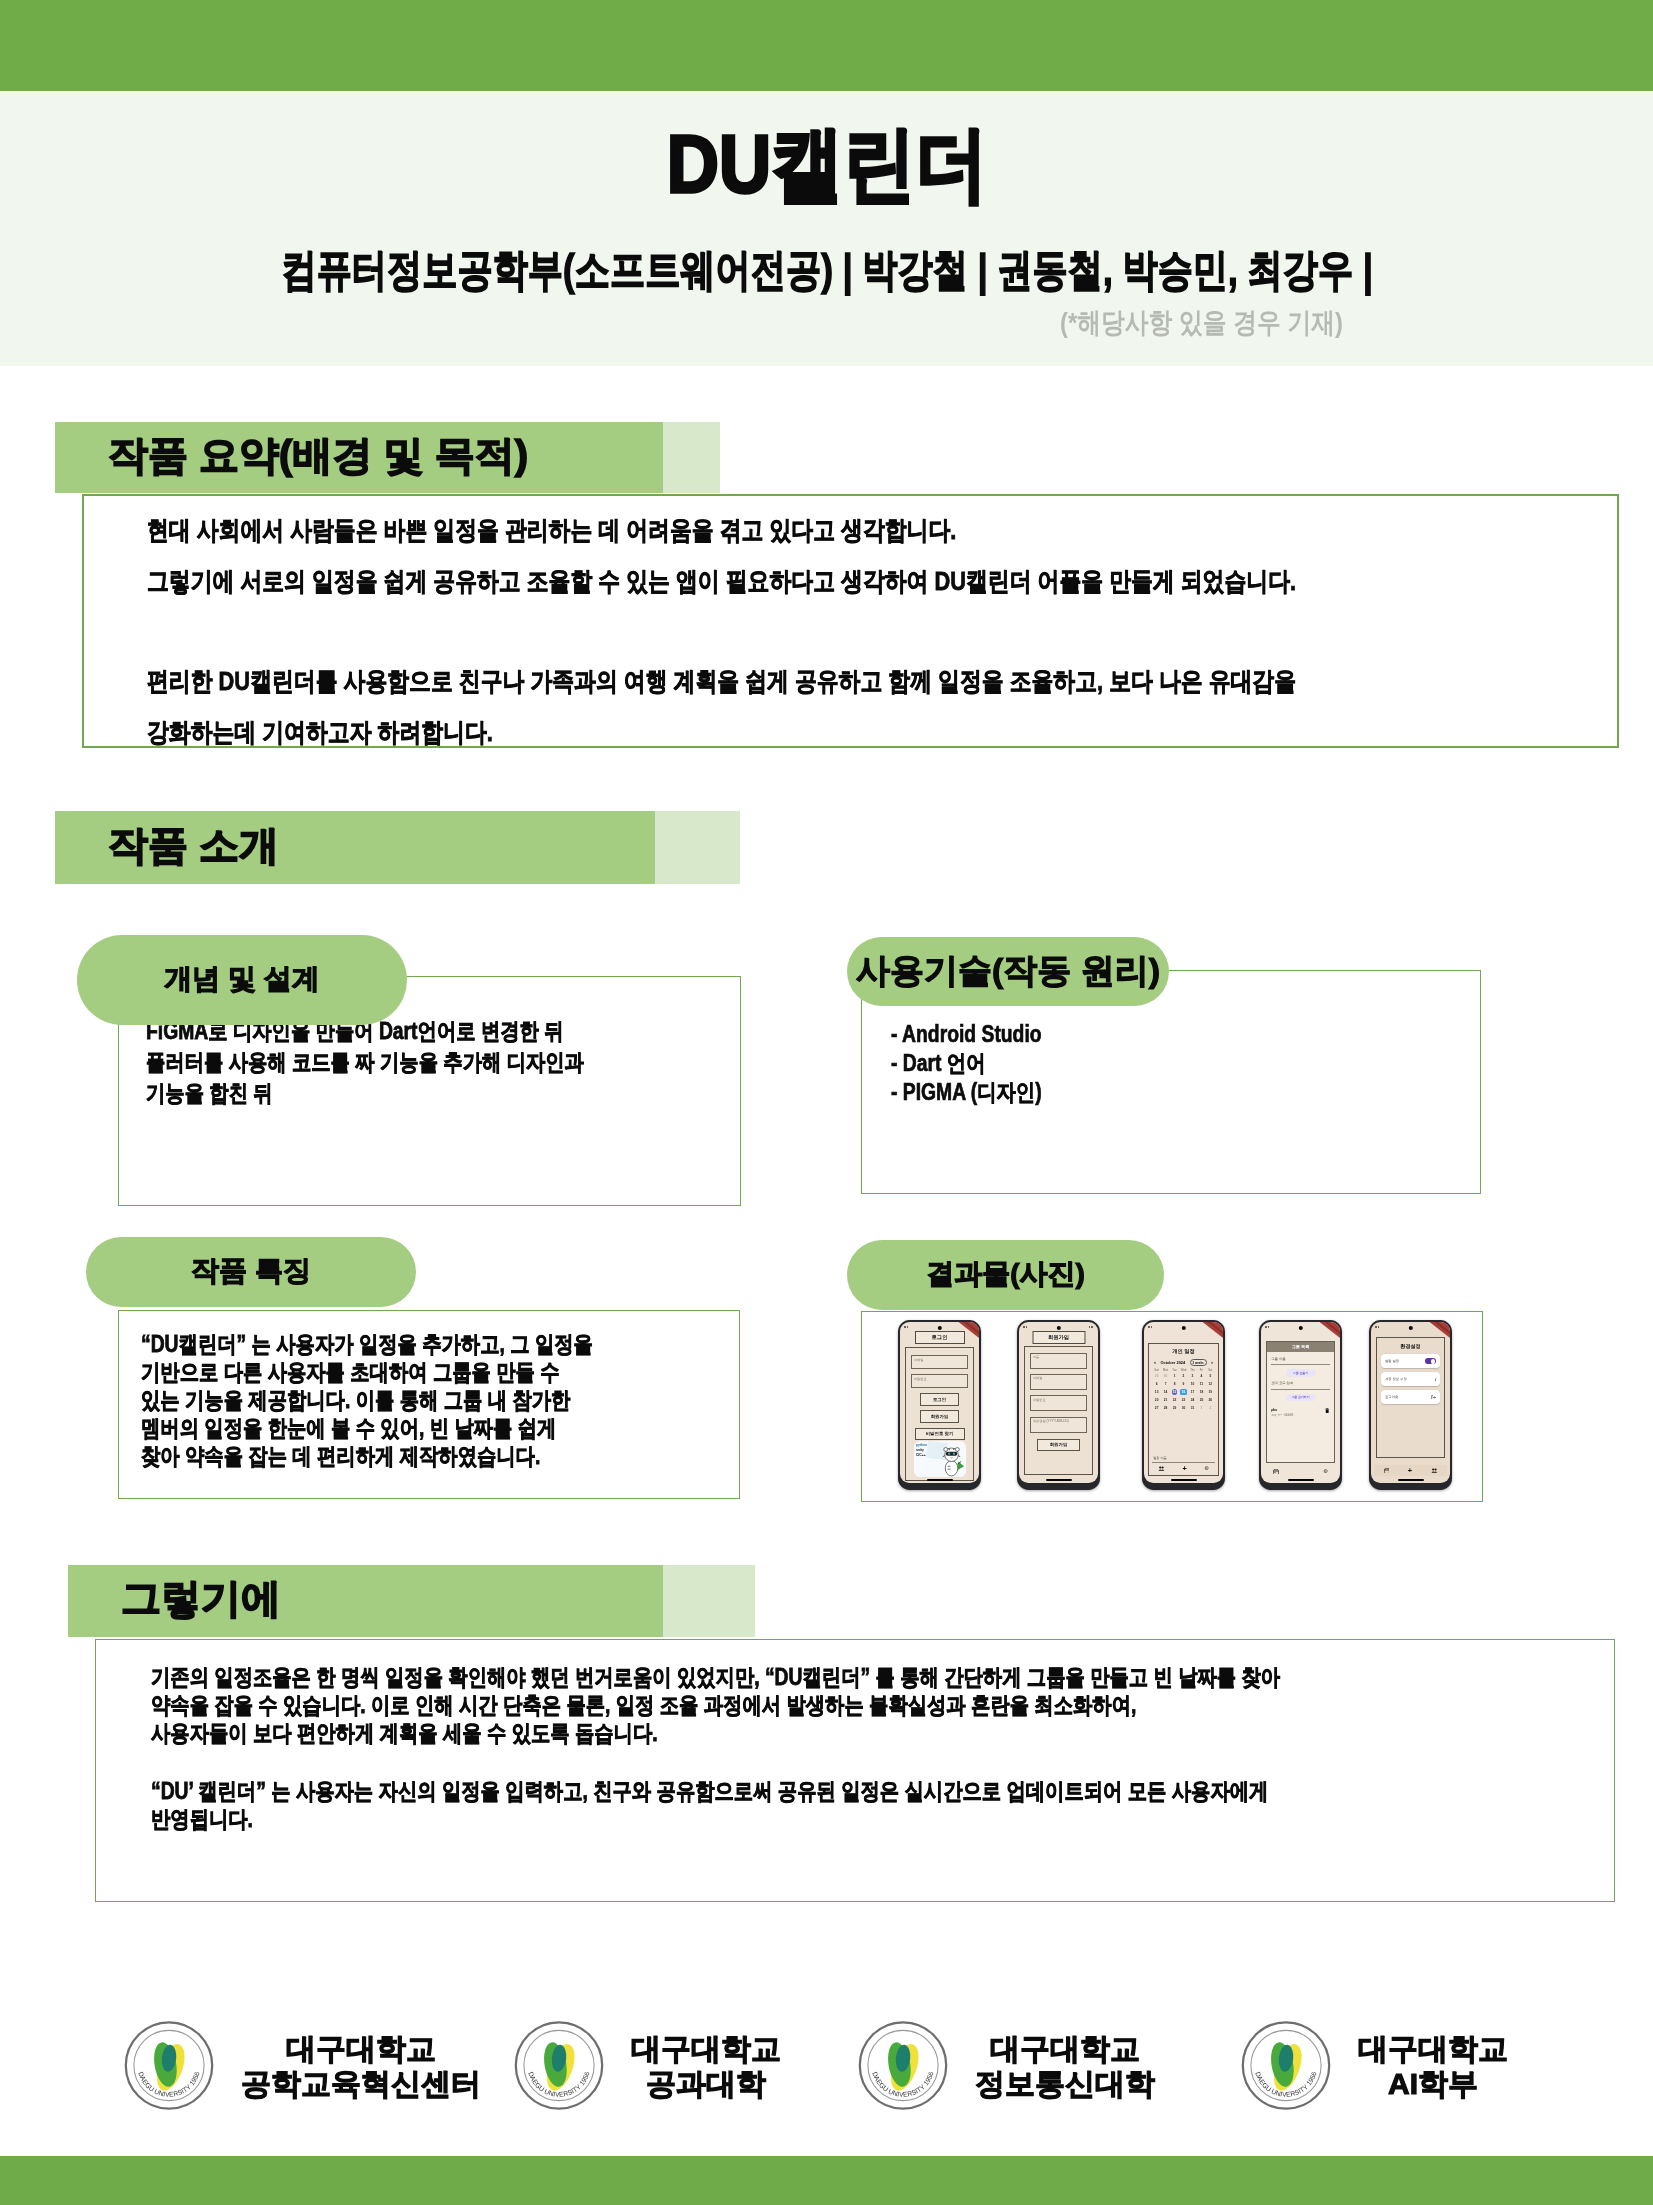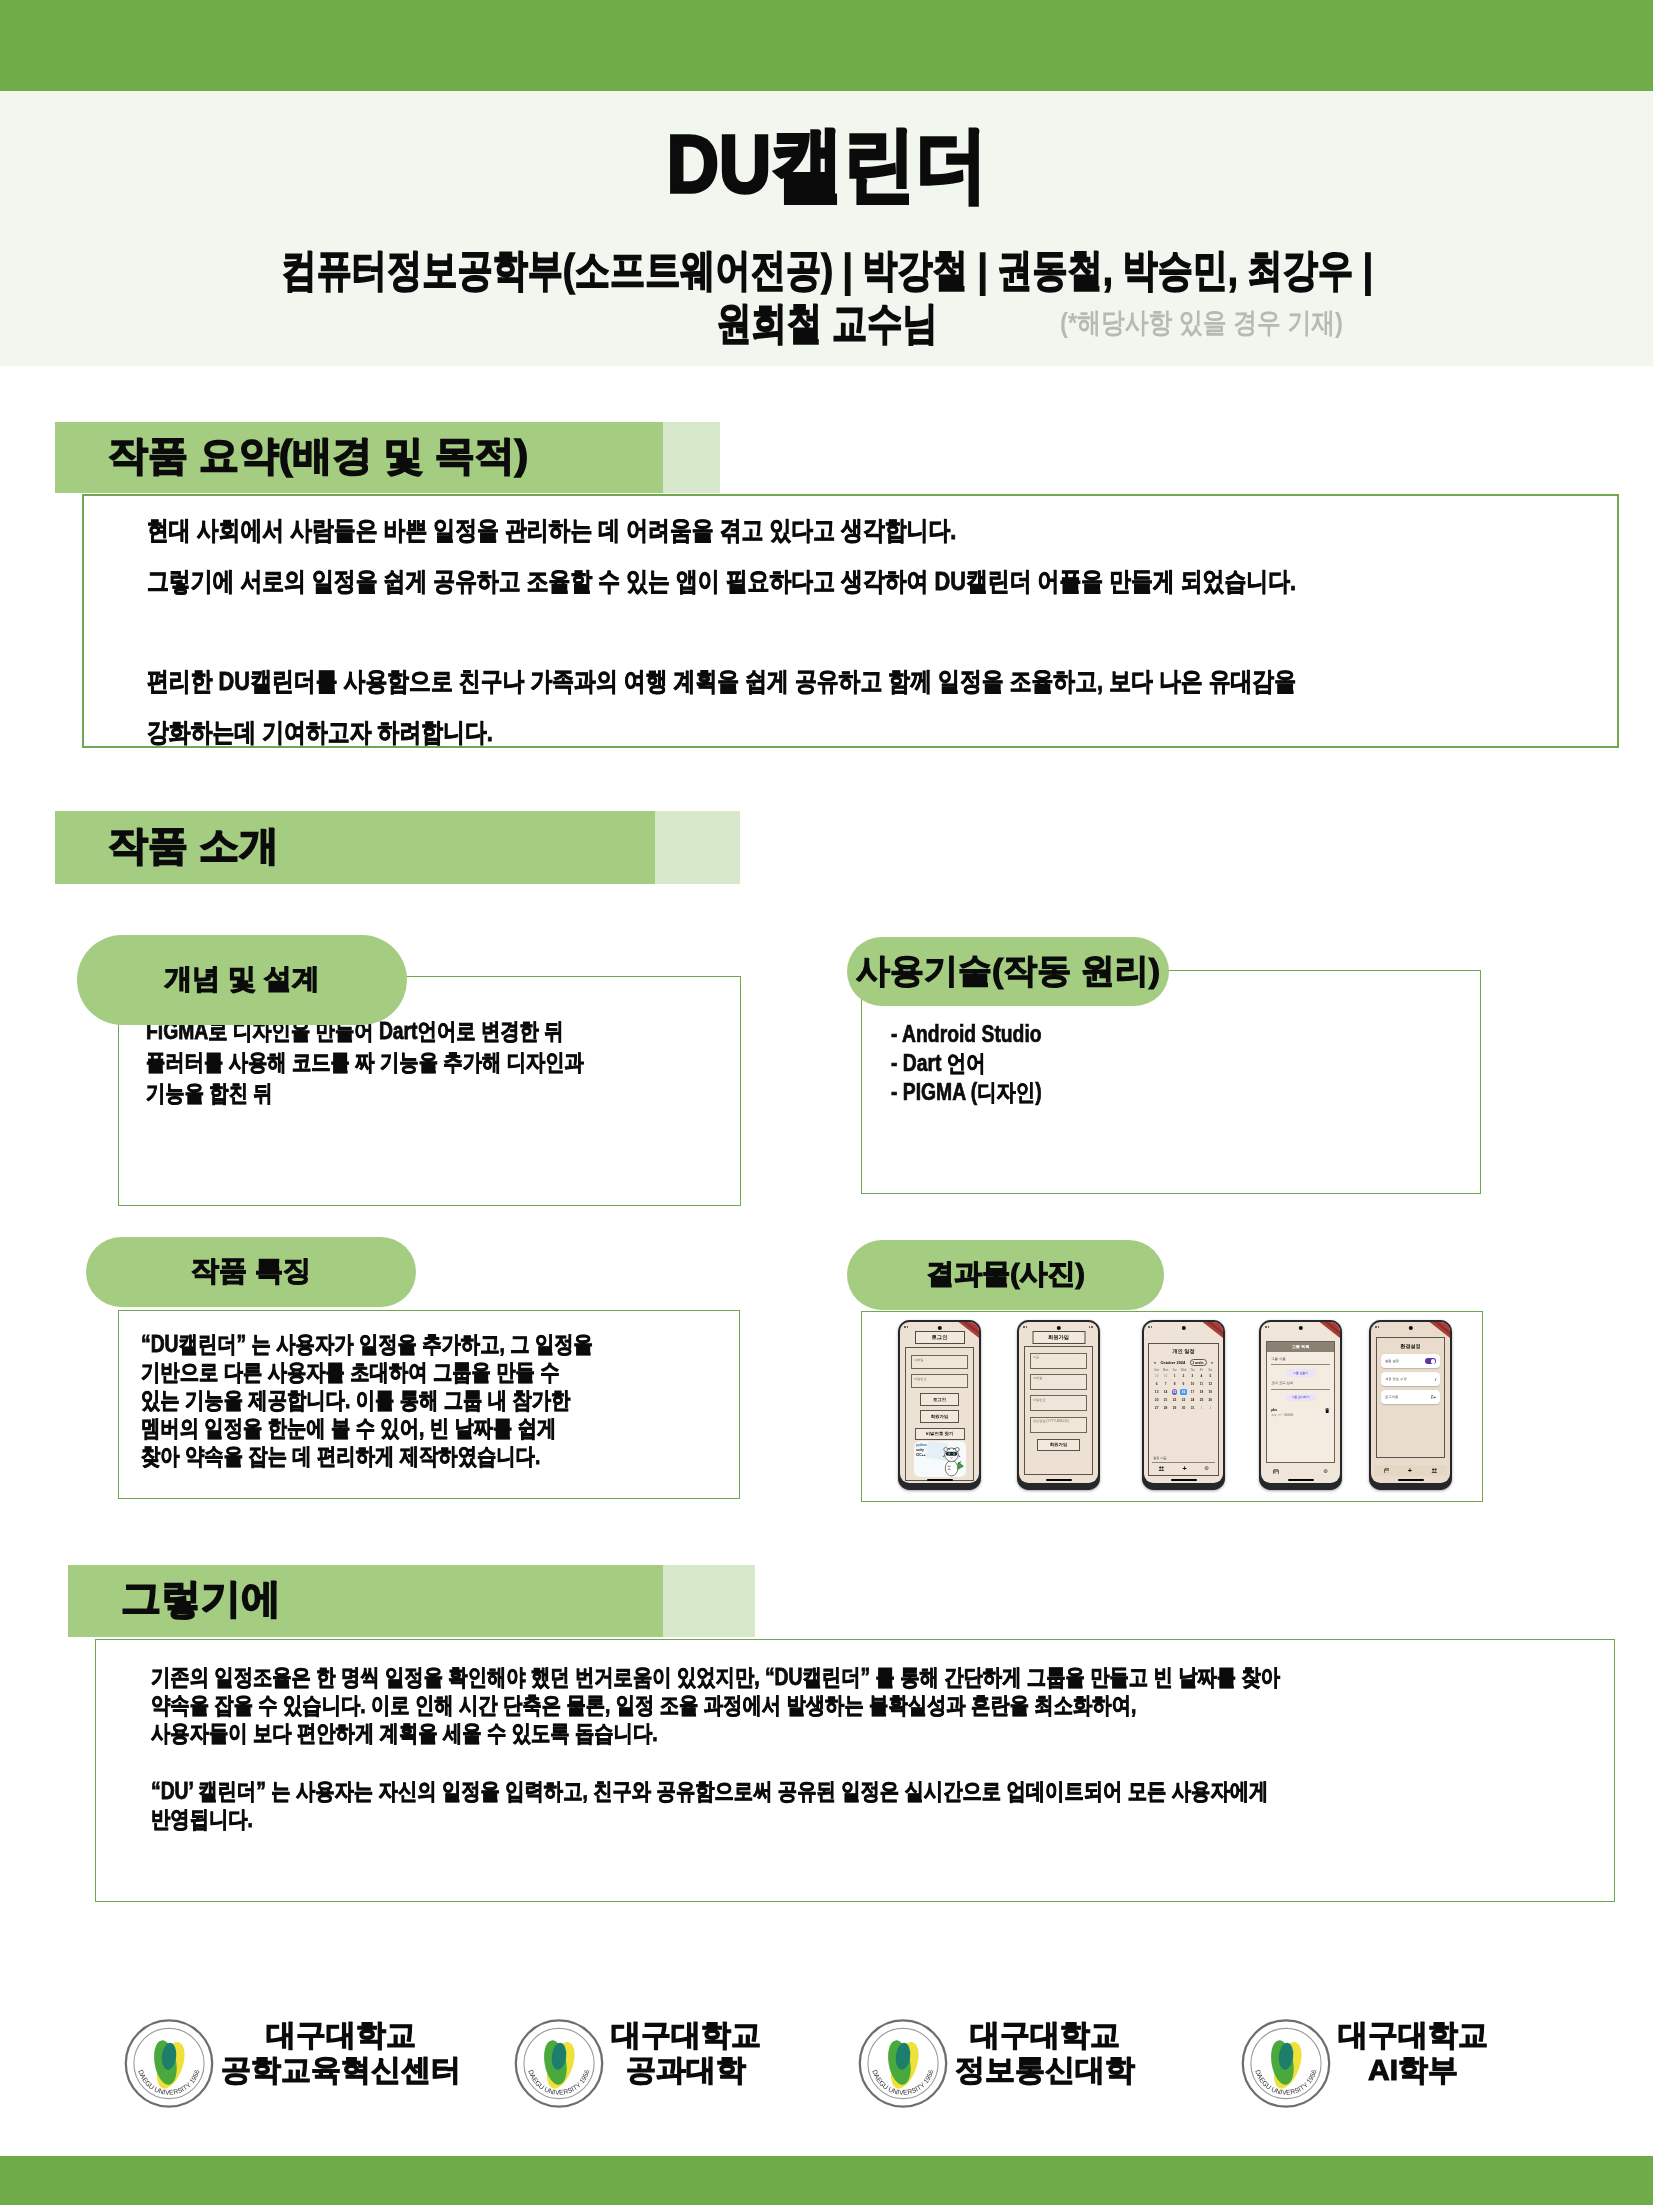--- a/index.html
+++ b/index.html
@@ -33,21 +33,21 @@
   .para{position:absolute;font-size:26px;line-height:51px;font-weight:700;white-space:pre-line;
       -webkit-text-stroke:0.8px #0b0b0b;transform:scaleX(.84);transform-origin:0 0;width:1750px;}
   .para.small{font-size:23px;line-height:31px;}
   .pill{position:absolute;background:#a4cd82;border-radius:97px;}
   .pill .t{position:absolute;left:0;top:50%;width:100%;text-align:center;transform:translateY(-52%);
       font-size:28px;font-weight:900;-webkit-text-stroke:1.2px #0b0b0b;white-space:nowrap;}
   .tech-item{font-size:23px;line-height:29px;font-weight:700;-webkit-text-stroke:0.7px #0b0b0b;
       transform:scaleX(.84);transform-origin:0 0;white-space:nowrap;}
 
   
-  .logo-group{position:absolute;top:2017px;height:97px;display:flex;gap:7px;}
+  .logo-group{position:absolute;top:2017px;height:97px;display:flex;align-items:center;gap:27px;}
   .seal{width:90px;height:93px;flex:0 0 auto;}
   .logo-text{text-align:center;font-size:30px;line-height:35px;font-weight:900;
       -webkit-text-stroke:1.1px #0b0b0b;white-space:nowrap;}
 
   
   .phone{position:absolute;top:1320px;width:83px;height:170px;background:#26272b;border-radius:11.7px;
       padding:0;box-sizing:border-box;box-shadow:0 1px 2.9px rgba(0,0,0,.35);}
   .screen{position:absolute;left:2.4px;top:2.4px;right:2.4px;bottom:6.8px;border-radius:9.2px;overflow:hidden;
       background:#ece1d3;font-weight:400;}
   .homebar{position:absolute;bottom:2.4px;left:50%;transform:translateX(-50%);width:26px;height:1.9px;
@@ -127,21 +127,20 @@
 <body>
 
 <div class="page">
 
   <div class="topbar"></div>
   <div class="bottombar"></div>
 
   <div class="hero">
     <div class="hero-title"><span>DU캘린더</span></div>
     <div class="hero-sub1"><span>컴퓨터정보공학부(소프트웨어전공) | 박강철 | 권동철, 박승민, 최강우 |</span></div>
-    <div class="hero-sub2"><span class="main">원희철 교수님</span></div>
     <div class="hero-note">(*해당사항 있을 경우 기재)</div>
   </div>
 
   <div class="gbox" style="left:82px;top:494px;width:1537px;height:254px;">
     <div class="para" style="left:63px;top:8.8px;">현대 사회에서 사람들은 바쁜 일정을 관리하는 데 어려움을 겪고 있다고 생각합니다.
 그렇기에 서로의 일정을 쉽게 공유하고 조율할 수 있는 앱이 필요하다고 생각하여 DU캘린더 어플을 만들게 되었습니다.</div>
     <div class="para" style="left:63px;top:160px;">편리한 DU캘린더를 사용함으로 친구나 가족과의 여행 계획을 쉽게 공유하고 함께 일정을 조율하고, 보다 나은 유대감을
 강화하는데 기여하고자 하려합니다.</div>
   </div>
   <div class="sec-head" style="left:55px;top:422px;width:665px;height:71px;">

